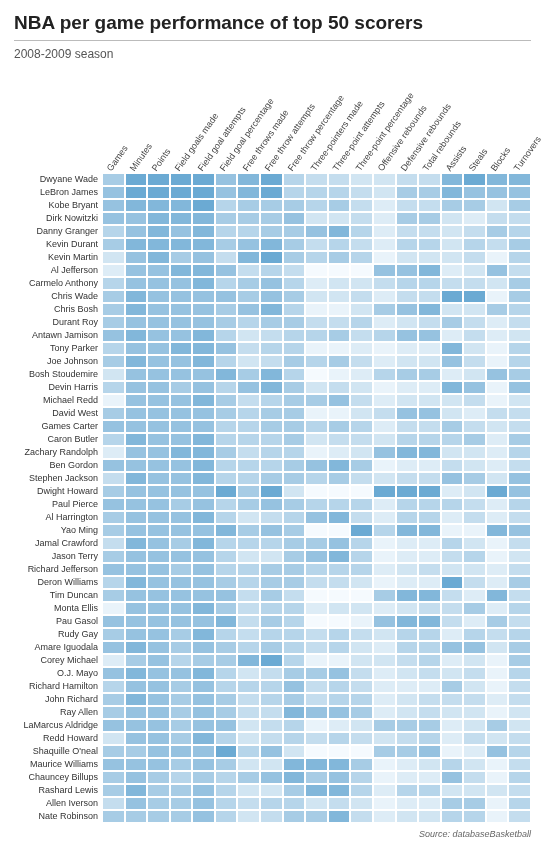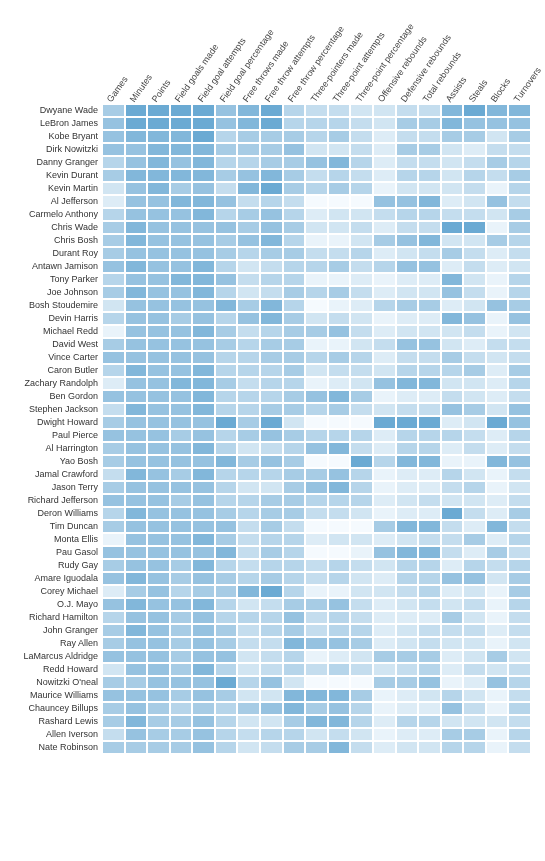--- a/index.html
+++ b/index.html
@@ -63,20 +63,22 @@
     font-style: italic;
     color: #666;
     text-align: right;
     margin-top: 6px;
   }
 </style>
 </head>
 <body>
 
 <div class="page">
+  <h1 class="title">NBA per game performance of top 50 scorers</h1>
+  <div class="subtitle">2008-2009 season</div>
 
   <div class="chart-wrap">
     <div class="col-headers" id="col-headers" style="margin-left: 88px;">
         <div class="col-header" style="left: 11.2895px;">Games</div>
         <div class="col-header" style="left: 33.8684px;">Minutes</div>
         <div class="col-header" style="left: 56.4474px;">Points</div>
         <div class="col-header" style="left: 79.0263px;">Field goals made</div>
         <div class="col-header" style="left: 101.605px;">Field goal attempts</div>
         <div class="col-header" style="left: 124.184px;">Field goal percentage</div>
         <div class="col-header" style="left: 146.763px;">Free throws made</div>
@@ -467,21 +469,21 @@
         <div class="cell" style="background: rgb(233, 243, 250);"></div>
         <div class="cell" style="background: rgb(233, 243, 250);"></div>
         <div class="cell" style="background: rgb(209, 229, 242);"></div>
         <div class="cell" style="background: rgb(196, 221, 238);"></div>
         <div class="cell" style="background: rgb(150, 194, 224);"></div>
         <div class="cell" style="background: rgb(150, 194, 224);"></div>
         <div class="cell" style="background: rgb(209, 229, 242);"></div>
         <div class="cell" style="background: rgb(221, 236, 246);"></div>
         <div class="cell" style="background: rgb(196, 221, 238);"></div>
         <div class="cell" style="background: rgb(196, 221, 238);"></div>
-        <div class="row-label">Vince Carter</div>
+        <div class="row-label">Games Carter</div>
         <div class="cell" style="background: rgb(150, 194, 224);"></div>
         <div class="cell" style="background: rgb(150, 194, 224);"></div>
         <div class="cell" style="background: rgb(150, 194, 224);"></div>
         <div class="cell" style="background: rgb(150, 194, 224);"></div>
         <div class="cell" style="background: rgb(150, 194, 224);"></div>
         <div class="cell" style="background: rgb(182, 213, 234);"></div>
         <div class="cell" style="background: rgb(182, 213, 234);"></div>
         <div class="cell" style="background: rgb(167, 204, 229);"></div>
         <div class="cell" style="background: rgb(167, 204, 229);"></div>
         <div class="cell" style="background: rgb(182, 213, 234);"></div>
@@ -627,21 +629,21 @@
         <div class="cell" style="background: rgb(150, 194, 224);"></div>
         <div class="cell" style="background: rgb(130, 183, 218);"></div>
         <div class="cell" style="background: rgb(196, 221, 238);"></div>
         <div class="cell" style="background: rgb(221, 236, 246);"></div>
         <div class="cell" style="background: rgb(182, 213, 234);"></div>
         <div class="cell" style="background: rgb(182, 213, 234);"></div>
         <div class="cell" style="background: rgb(221, 236, 246);"></div>
         <div class="cell" style="background: rgb(196, 221, 238);"></div>
         <div class="cell" style="background: rgb(221, 236, 246);"></div>
         <div class="cell" style="background: rgb(196, 221, 238);"></div>
-        <div class="row-label">Yao Bosh</div>
+        <div class="row-label">Yao Ming</div>
         <div class="cell" style="background: rgb(167, 204, 229);"></div>
         <div class="cell" style="background: rgb(150, 194, 224);"></div>
         <div class="cell" style="background: rgb(150, 194, 224);"></div>
         <div class="cell" style="background: rgb(150, 194, 224);"></div>
         <div class="cell" style="background: rgb(150, 194, 224);"></div>
         <div class="cell" style="background: rgb(130, 183, 218);"></div>
         <div class="cell" style="background: rgb(167, 204, 229);"></div>
         <div class="cell" style="background: rgb(150, 194, 224);"></div>
         <div class="cell" style="background: rgb(167, 204, 229);"></div>
         <div class="cell" style="background: rgb(245, 250, 254);"></div>
@@ -887,21 +889,21 @@
         <div class="cell" style="background: rgb(196, 221, 238);"></div>
         <div class="cell" style="background: rgb(182, 213, 234);"></div>
         <div class="cell" style="background: rgb(196, 221, 238);"></div>
         <div class="cell" style="background: rgb(221, 236, 246);"></div>
         <div class="cell" style="background: rgb(221, 236, 246);"></div>
         <div class="cell" style="background: rgb(221, 236, 246);"></div>
         <div class="cell" style="background: rgb(167, 204, 229);"></div>
         <div class="cell" style="background: rgb(209, 229, 242);"></div>
         <div class="cell" style="background: rgb(233, 243, 250);"></div>
         <div class="cell" style="background: rgb(196, 221, 238);"></div>
-        <div class="row-label">John Granger</div>
+        <div class="row-label">John Richard</div>
         <div class="cell" style="background: rgb(167, 204, 229);"></div>
         <div class="cell" style="background: rgb(130, 183, 218);"></div>
         <div class="cell" style="background: rgb(150, 194, 224);"></div>
         <div class="cell" style="background: rgb(167, 204, 229);"></div>
         <div class="cell" style="background: rgb(150, 194, 224);"></div>
         <div class="cell" style="background: rgb(167, 204, 229);"></div>
         <div class="cell" style="background: rgb(196, 221, 238);"></div>
         <div class="cell" style="background: rgb(182, 213, 234);"></div>
         <div class="cell" style="background: rgb(167, 204, 229);"></div>
         <div class="cell" style="background: rgb(196, 221, 238);"></div>
@@ -967,21 +969,21 @@
         <div class="cell" style="background: rgb(196, 221, 238);"></div>
         <div class="cell" style="background: rgb(182, 213, 234);"></div>
         <div class="cell" style="background: rgb(196, 221, 238);"></div>
         <div class="cell" style="background: rgb(209, 229, 242);"></div>
         <div class="cell" style="background: rgb(196, 221, 238);"></div>
         <div class="cell" style="background: rgb(182, 213, 234);"></div>
         <div class="cell" style="background: rgb(221, 236, 246);"></div>
         <div class="cell" style="background: rgb(196, 221, 238);"></div>
         <div class="cell" style="background: rgb(209, 229, 242);"></div>
         <div class="cell" style="background: rgb(196, 221, 238);"></div>
-        <div class="row-label">Nowitzki O'neal</div>
+        <div class="row-label">Shaquille O'neal</div>
         <div class="cell" style="background: rgb(167, 204, 229);"></div>
         <div class="cell" style="background: rgb(167, 204, 229);"></div>
         <div class="cell" style="background: rgb(150, 194, 224);"></div>
         <div class="cell" style="background: rgb(150, 194, 224);"></div>
         <div class="cell" style="background: rgb(150, 194, 224);"></div>
         <div class="cell" style="background: rgb(107, 170, 211);"></div>
         <div class="cell" style="background: rgb(182, 213, 234);"></div>
         <div class="cell" style="background: rgb(150, 194, 224);"></div>
         <div class="cell" style="background: rgb(209, 229, 242);"></div>
         <div class="cell" style="background: rgb(245, 250, 254);"></div>
@@ -1090,13 +1092,14 @@
         <div class="cell" style="background: rgb(221, 236, 246);"></div>
         <div class="cell" style="background: rgb(209, 229, 242);"></div>
         <div class="cell" style="background: rgb(209, 229, 242);"></div>
         <div class="cell" style="background: rgb(182, 213, 234);"></div>
         <div class="cell" style="background: rgb(182, 213, 234);"></div>
         <div class="cell" style="background: rgb(233, 243, 250);"></div>
         <div class="cell" style="background: rgb(196, 221, 238);"></div>
       </div>
   </div>
 
+  <div class="source">Source: databaseBasketball</div>
 </div>
 
 </body></html>

